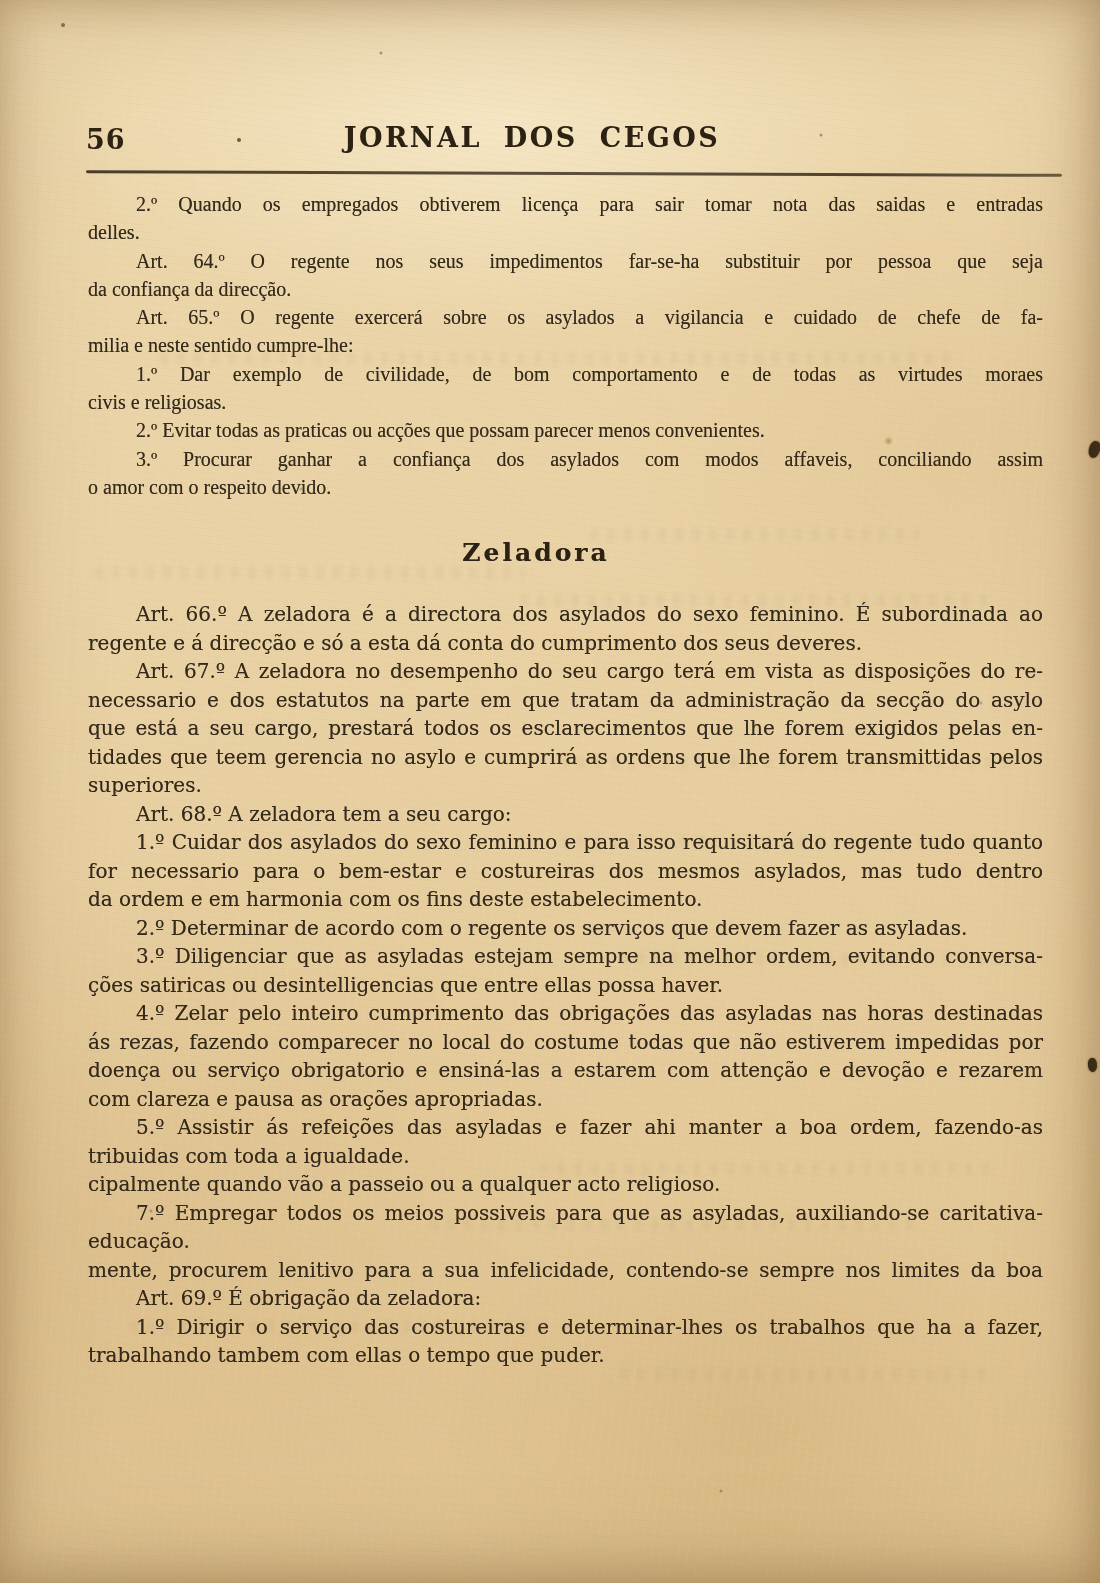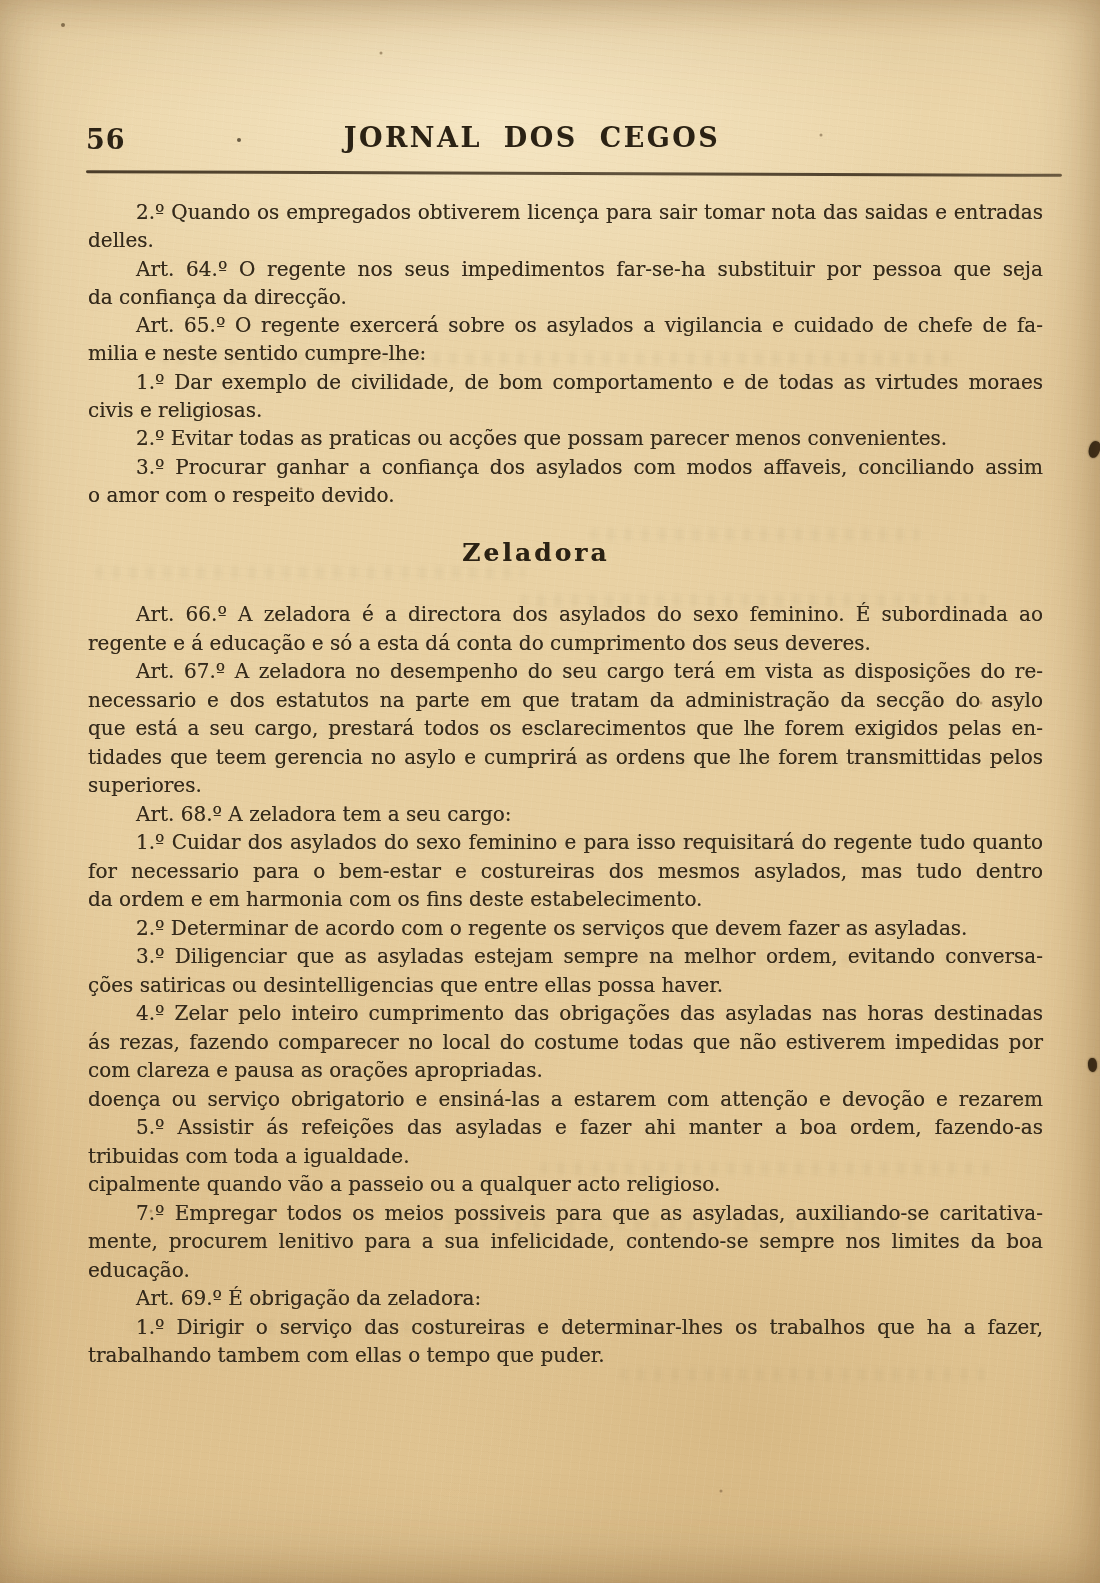--- a/index.html
+++ b/index.html
@@ -50,21 +50,21 @@
     position:absolute;top:172px;left:86px;width:976px;height:3px;
     background:linear-gradient(90deg, rgba(58,45,28,0.9) 0%, rgba(58,45,28,0.8) 55%, rgba(58,45,28,0.88) 80%, rgba(58,45,28,0.72) 100%);
     border-radius:2px;transform:rotate(0.22deg);
   }
   
   .textblock{
     position:absolute;left:88px;width:955px;
     font-size:20px;color:#342a1b;
     text-shadow:0 0 0.5px rgba(52,42,27,0.55);
   }
-  .block-a{top:198px;line-height:28.3px;}
+  .block-a{top:190px;line-height:28.3px;font-family:Liberation Serif, serif;}
   .block-b{top:600px;line-height:28.5px;}
   .line{
     margin:0;padding:0;
     text-align:justify;text-align-last:justify;
   }
   .line.end{text-align-last:left;}
   .line.indent{text-indent:48px;}
   .section-heading{
     position:absolute;top:538px;left:0;width:1100px;text-align:center;
     transform:translateX(-14px);
@@ -149,43 +149,43 @@
       <p class="line end">civis e religiosas.</p>
       <p class="line indent end">2.º Evitar todas as praticas ou acções que possam parecer menos convenientes.</p>
       <p class="line indent">3.º Procurar ganhar a confiança dos asylados com modos affaveis, conciliando assim</p>
       <p class="line end">o amor com o respeito devido.</p>
     </div>
 
   <div class="section-heading">Zeladora</div>
 
   <div class="textblock block-b">
       <p class="line indent">Art. 66.º A zeladora é a directora dos asylados do sexo feminino. É subordinada ao</p>
-      <p class="line end">regente e á educação e só a esta dá conta do cumprimento dos seus deveres.</p>
+      <p class="line end">regente e á direcção e só a esta dá conta do cumprimento dos seus deveres.</p>
       <p class="line indent">Art. 67.º A zeladora no desempenho do seu cargo terá em vista as disposições do re-</p>
       <p class="line">necessario e dos estatutos na parte em que tratam da administração da secção do asylo</p>
       <p class="line">que está a seu cargo, prestará todos os esclarecimentos que lhe forem exigidos pelas en-</p>
       <p class="line">tidades que teem gerencia no asylo e cumprirá as ordens que lhe forem transmittidas pelos</p>
       <p class="line end">superiores.</p>
       <p class="line indent end">Art. 68.º A zeladora tem a seu cargo:</p>
       <p class="line indent">1.º Cuidar dos asylados do sexo feminino e para isso requisitará do regente tudo quanto</p>
       <p class="line">for necessario para o bem-estar e costureiras dos mesmos asylados, mas tudo dentro</p>
       <p class="line end">da ordem e em harmonia com os fins deste estabelecimento.</p>
       <p class="line indent end">2.º Determinar de acordo com o regente os serviços que devem fazer as asyladas.</p>
       <p class="line indent">3.º Diligenciar que as asyladas estejam sempre na melhor ordem, evitando conversa-</p>
       <p class="line end">ções satiricas ou desintelligencias que entre ellas possa haver.</p>
       <p class="line indent">4.º Zelar pelo inteiro cumprimento das obrigações das asyladas nas horas destinadas</p>
       <p class="line">ás rezas, fazendo comparecer no local do costume todas que não estiverem impedidas por</p>
+      <p class="line">doença ou serviço obrigatorio e ensiná-las a estarem com attenção e devoção e rezarem</p>
       <p class="line end">com clareza e pausa as orações apropriadas.</p>
-      <p class="line">doença ou serviço obrigatorio e ensiná-las a estarem com attenção e devoção e rezarem</p>
       <p class="line indent">5.º Assistir ás refeições das asyladas e fazer ahi manter a boa ordem, fazendo-as</p>
       <p class="line end">tribuidas com toda a igualdade.</p>
       <p class="line end">cipalmente quando vão a passeio ou a qualquer acto religioso.</p>
       <p class="line indent">7.º Empregar todos os meios possiveis para que as asyladas, auxiliando-se caritativa-</p>
+      <p class="line end">educação.</p>
       <p class="line">mente, procurem lenitivo para a sua infelicidade, contendo-se sempre nos limites da boa</p>
-      <p class="line end">educação.</p>
       <p class="line indent end">Art. 69.º É obrigação da zeladora:</p>
       <p class="line indent">1.º Dirigir o serviço das costureiras e determinar-lhes os trabalhos que ha a fazer,</p>
       <p class="line end">trabalhando tambem com ellas o tempo que puder.</p>
     </div>
 
   <div class="blob blob1"></div>
   <div class="blob blob2"></div>
   <div class="rust"></div>
   <div class="specks"></div>
 

